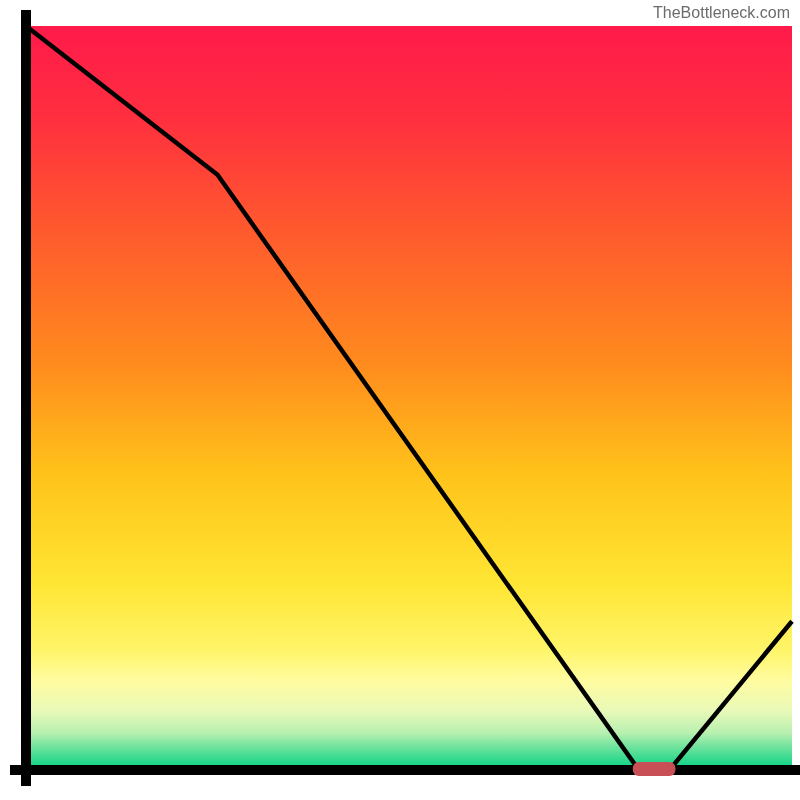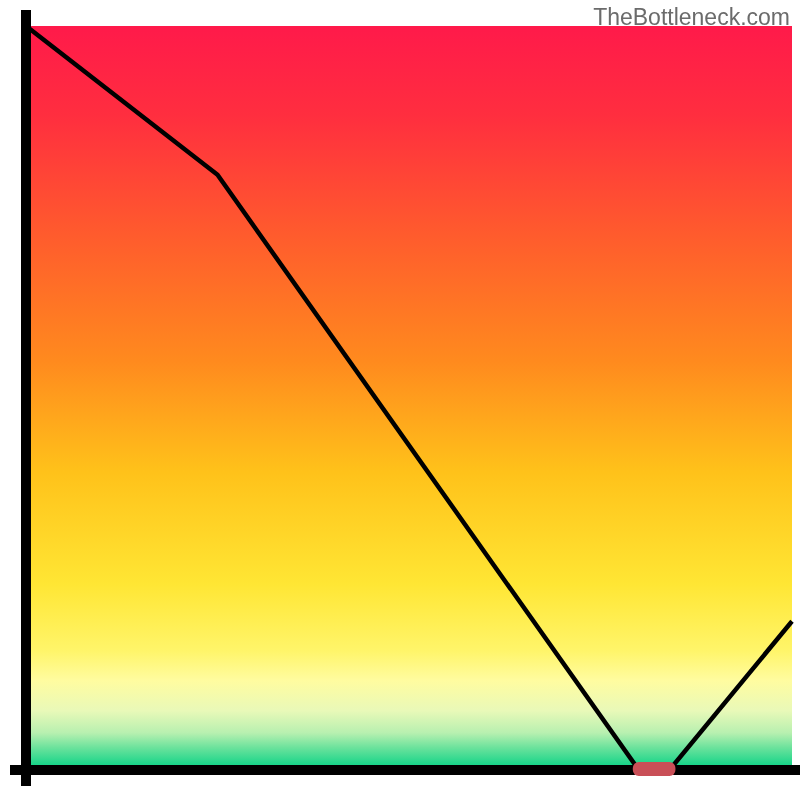--- a/index.html
+++ b/index.html
@@ -13,21 +13,21 @@
   .container {
     position: relative;
     width: 800px;
     height: 800px;
   }
   .watermark {
     position: absolute;
     top: 4px;
     right: 10px;
     color: #6b6b6b;
-    font-size: 23px;
+    font-size: 16px;
     font-weight: 400;
     letter-spacing: 0px;
   }
   svg {
     display: block;
   }
 </style>
 </head>
 <body>
 

